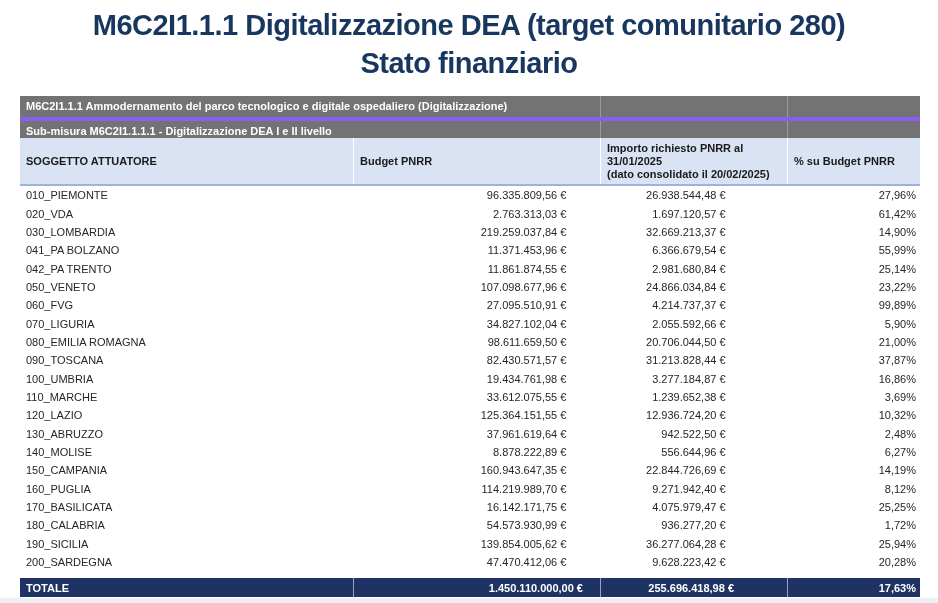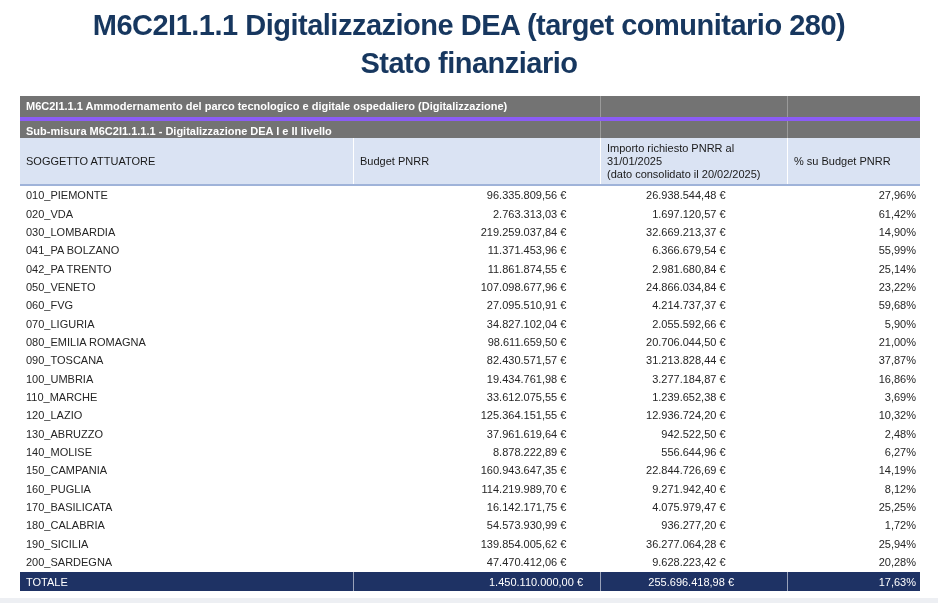--- a/index.html
+++ b/index.html
@@ -50,21 +50,21 @@
     display: flex;
     background: #dae3f3;
     height: 48px;
     border-bottom: 2px solid #9fb3d9;
   }
   .col-header-row .hcell {
     display: flex;
     flex-direction: column;
     justify-content: center;
     font-size: 11px;
-    font-weight: normal;
+    font-weight: bold;
     color: #1a1a1a;
     line-height: 13px;
     padding-left: 6px;
     border-left: 1px solid #ffffff;
   }
   .col-header-row .hcell:first-child { border-left: none; }
   .c1 { width: 333px; }
   .c2 { width: 247px; }
   .c3 { width: 187px; }
   .c4 { width: 133px; }
@@ -82,22 +82,22 @@
   .cell-budget   { width: 247px; padding-right: 17px; text-align: right; }
   .cell-importo  { width: 187px; padding-right: 53px; text-align: right; }
   .cell-pct      { width: 133px; padding-right: 4px;  text-align: right; }
   .total-row {
     display: flex;
     height: 19px;
     align-items: center;
     background: #1e3264;
     color: #ffffff;
     font-size: 11px;
-    font-weight: normal;
-    margin-top: 1px;
+    font-weight: bold;
+    margin-top: 7px;
   }
   .total-row .cell {
     height: 100%;
     display: flex;
     align-items: center;
     border-left: 1px solid rgba(255,255,255,0.55);
   }
   .total-row .cell:first-child { border-left: none; }
   .total-row .cell-budget,
   .total-row .cell-importo,
@@ -188,21 +188,21 @@
         <div class="cell cell-soggetto">050_VENETO</div>
         <div class="cell cell-budget">107.098.677,96 €</div>
         <div class="cell cell-importo">24.866.034,84 €</div>
         <div class="cell cell-pct">23,22%</div>
       </div>
 
       <div class="drow">
         <div class="cell cell-soggetto">060_FVG</div>
         <div class="cell cell-budget">27.095.510,91 €</div>
         <div class="cell cell-importo">4.214.737,37 €</div>
-        <div class="cell cell-pct">59,68%</div>
+        <div class="cell cell-pct">99,89%</div>
       </div>
 
       <div class="drow">
         <div class="cell cell-soggetto">070_LIGURIA</div>
         <div class="cell cell-budget">34.827.102,04 €</div>
         <div class="cell cell-importo">2.055.592,66 €</div>
         <div class="cell cell-pct">5,90%</div>
       </div>
 
       <div class="drow">

